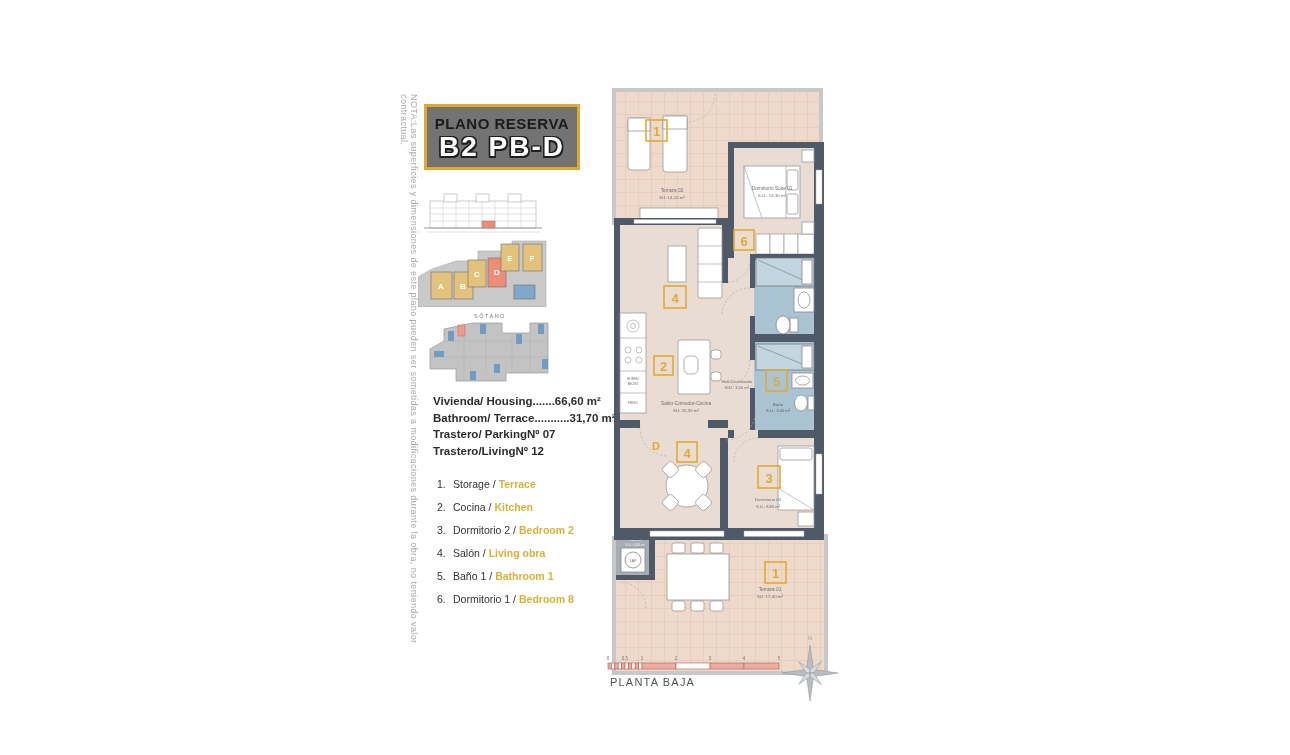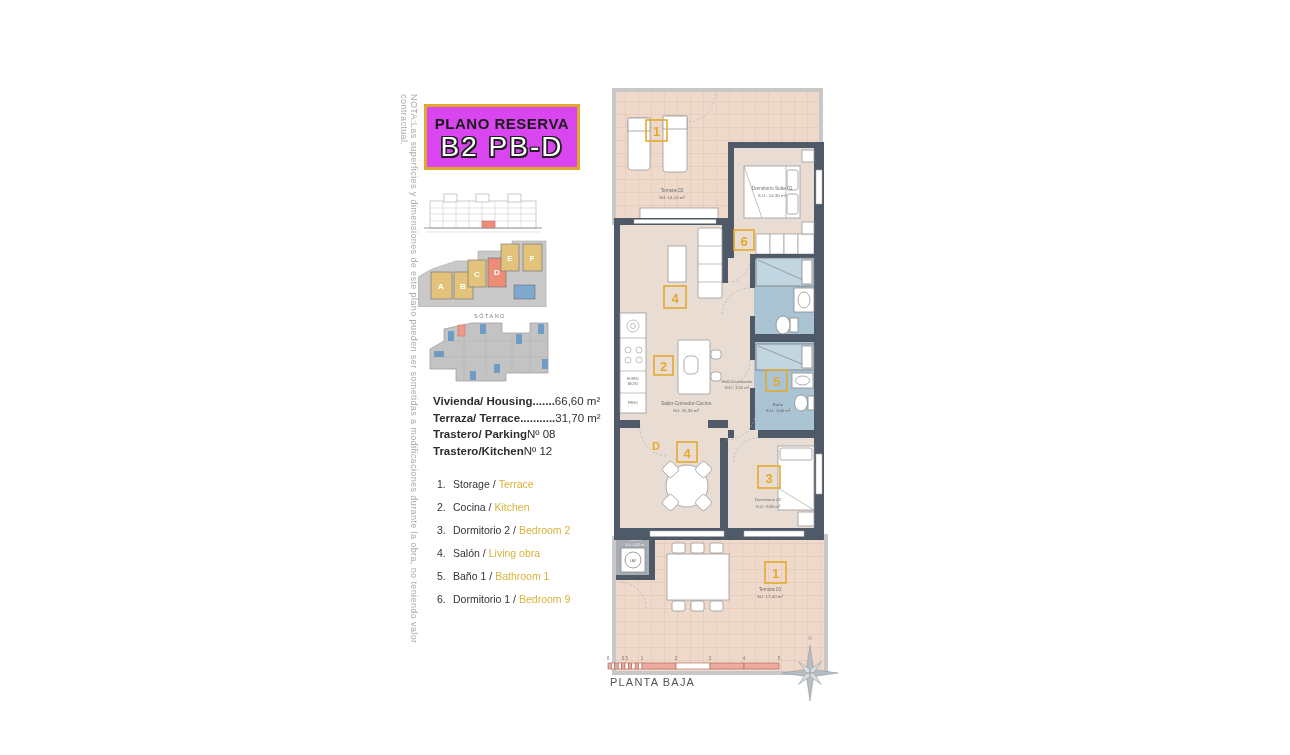--- a/index.html
+++ b/index.html
@@ -6,39 +6,39 @@
   body{width:1290px;height:755px;background:#ffffff;position:relative;overflow:hidden;
        font-family:"Liberation Sans",sans-serif;}
   .abs{position:absolute;}
 
   
   #vnote{left:399px;top:94px;height:555px;writing-mode:vertical-rl;
          font-size:9px;color:#a9a9a9;letter-spacing:.4px;}
 
   
   #titlebox{left:424px;top:104px;width:150px;height:60px;border:3px solid #e0a92c;
-            background:#d946ef;text-align:center;}
+            background:#737373;text-align:center;}
   #titlebox .l1{margin-top:8px;font-size:15px;font-weight:700;color:#1b1b1b;letter-spacing:.5px;}
-  #titlebox .l2{font-size:28px;font-weight:400;letter-spacing:2px;line-height:30px;color:#fff;
+  #titlebox .l2{font-size:28px;font-weight:700;letter-spacing:2px;line-height:30px;color:#fff;
       text-shadow:-1.5px -1.5px 0 #202020,1.5px -1.5px 0 #202020,-1.5px 1.5px 0 #202020,
                    1.5px 1.5px 0 #202020,-1.5px 0 0 #202020,1.5px 0 0 #202020,
                    0 -1.5px 0 #202020,0 1.5px 0 #202020;}
 
   
   #info{left:433px;top:393px;width:170px;}
   #info .row{display:flex;font-size:11.5px;line-height:16.5px;
              color:#2e2e2e;font-weight:700;white-space:nowrap;}
-  #info .row .val{font-weight:400;}
+  #info .row .val{font-weight:700;}
 
   
   #legend{left:437px;top:478px;width:170px;}
   #legend .item{display:flex;font-size:10.5px;margin-bottom:11px;white-space:nowrap;}
   #legend .num{width:16px;color:#333;}
   #legend .es{color:#333;margin-right:3px;}
-  #legend .en{color:#d9b23a;}
+  #legend .en{color:#d9b23a;font-weight:bold;}
 
   svg text{font-family:"Liberation Sans",sans-serif;}
 </style>
 </head>
 <body>
 
 <div id="vnote" class="abs">NOTA:Las superficies y dimensiones de este plano pueden ser sometidas a modificaciones durante la obra, no teniendo valor contractual.</div>
 
 <div id="titlebox" class="abs">
   <div class="l1">PLANO RESERVA</div>
@@ -111,29 +111,29 @@
   </g>
   <rect x="34" y="16" width="7" height="11" fill="#ed9a8b" stroke="#c96a5c" stroke-width="0.5"></rect>
 </svg>
 
 <div id="info" class="abs">
   <div class="row">
     <span>Vivienda/ Housing.......</span>
     <span class="val">66,60 m²</span>
   </div>
   <div class="row">
-    <span>Terraza/ Terrace...........</span>
+    <span>Bathroom/ Terrace...........</span>
     <span class="val">31,70 m²</span>
   </div>
   <div class="row">
     <span>Trastero/ Parking</span>
-    <span class="val">Nº 08</span>
+    <span class="val">Nº 07</span>
   </div>
   <div class="row">
-    <span>Trastero/Kitchen</span>
+    <span>Trastero/Living</span>
     <span class="val">Nº 12</span>
   </div>
 </div>
 
 <div id="legend" class="abs">
   <div class="item">
     <span class="num">1.</span>
     <span class="es">Storage /</span>
     <span class="en">Terrace</span>
   </div>
@@ -153,21 +153,21 @@
     <span class="en">Living obra</span>
   </div>
   <div class="item">
     <span class="num">5.</span>
     <span class="es">Baño 1 /</span>
     <span class="en">Bathroom 1</span>
   </div>
   <div class="item">
     <span class="num">6.</span>
     <span class="es">Dormitorio 1 /</span>
-    <span class="en">Bedroom 9</span>
+    <span class="en">Bedroom 8</span>
   </div>
 </div>
 
 <svg class="abs" style="left:612px;top:88px" width="220" height="590" viewBox="0 0 220 590">
   <defs>
     <pattern id="tg" width="13" height="13" patternUnits="userSpaceOnUse">
       <path d="M13,0 H0 V13" fill="none" stroke="#dcc0ad" stroke-width="0.8"></path>
     </pattern>
   </defs>
 

